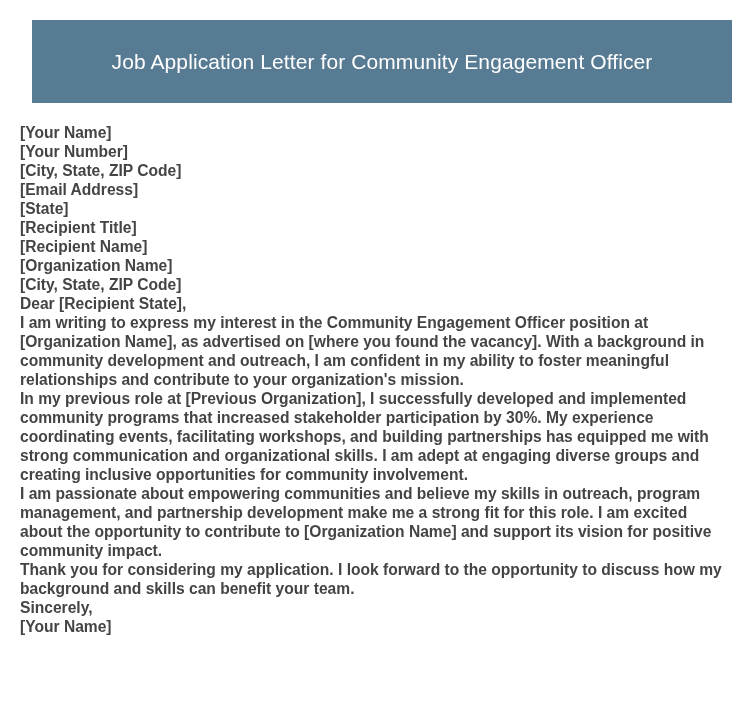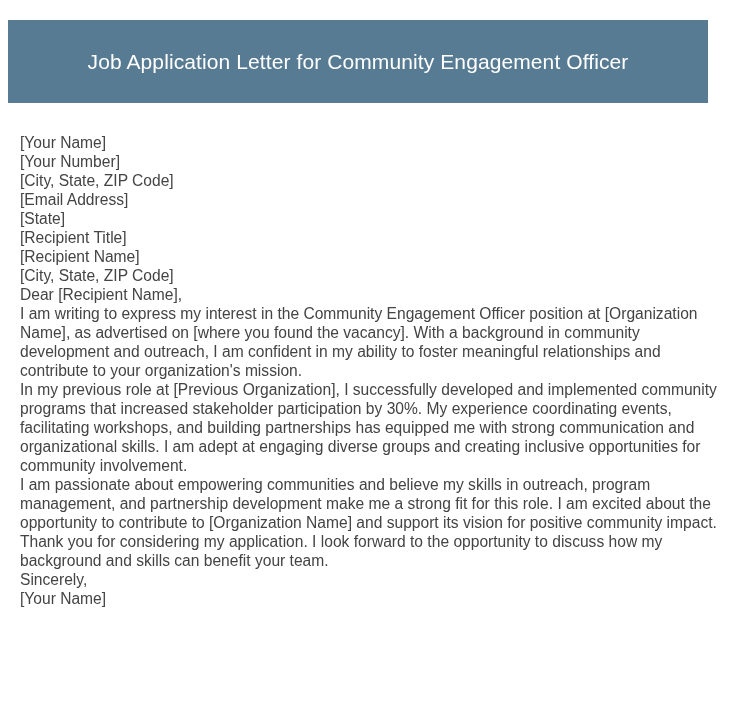--- a/index.html
+++ b/index.html
@@ -14,43 +14,44 @@
       font-family: "Liberation Sans", sans-serif;
       color: #444444;
     }
     .page {
       position: relative;
       width: 740px;
       height: 705px;
     }
     .header {
       position: absolute;
-      left: 8px;
+      left: 32px;
       top: 20px;
       width: 700px;
       height: 83px;
       background: #577b93;
       display: flex;
       align-items: center;
       justify-content: center;
     }
     .header h1 {
       margin: 0;
       font-weight: normal;
       font-size: 21px;
       color: #ffffff;
       letter-spacing: 0.1px;
     }
     .content {
       position: absolute;
       left: 20px;
-      top: 133px;
+      top: 123px;
       width: 705px;
       font-size: 15.6px;
       line-height: 19px;
+      font-weight: bold;
     }
     .content p {
       margin: 0;
     }
   </style>
 </head>
 <body>
 
 <div class="page">
   <div class="header">
@@ -58,22 +59,23 @@
   </div>
 
   <div class="content">
     <p>[Your Name]</p>
     <p>[Your Number]</p>
     <p>[City, State, ZIP Code]</p>
     <p>[Email Address]</p>
     <p>[State]</p>
     <p>[Recipient Title]</p>
     <p>[Recipient Name]</p>
+    <p>[Organization Name]</p>
     <p>[City, State, ZIP Code]</p>
-    <p>Dear [Recipient Name],</p>
+    <p>Dear [Recipient State],</p>
     <p>I am writing to express my interest in the Community Engagement Officer position at [Organization Name], as advertised on [where you found the vacancy]. With a background in community development and outreach, I am confident in my ability to foster meaningful relationships and contribute to your organization's mission.</p>
     <p>In my previous role at [Previous Organization], I successfully developed and implemented community programs that increased stakeholder participation by 30%. My experience coordinating events, facilitating workshops, and building partnerships has equipped me with strong communication and organizational skills. I am adept at engaging diverse groups and creating inclusive opportunities for community involvement.</p>
     <p>I am passionate about empowering communities and believe my skills in outreach, program management, and partnership development make me a strong fit for this role. I am excited about the opportunity to contribute to [Organization Name] and support its vision for positive community impact.</p>
     <p>Thank you for considering my application. I look forward to the opportunity to discuss how my background and skills can benefit your team.</p>
     <p>Sincerely,</p>
     <p>[Your Name]</p>
   </div>
 </div>
 
 </body></html>

